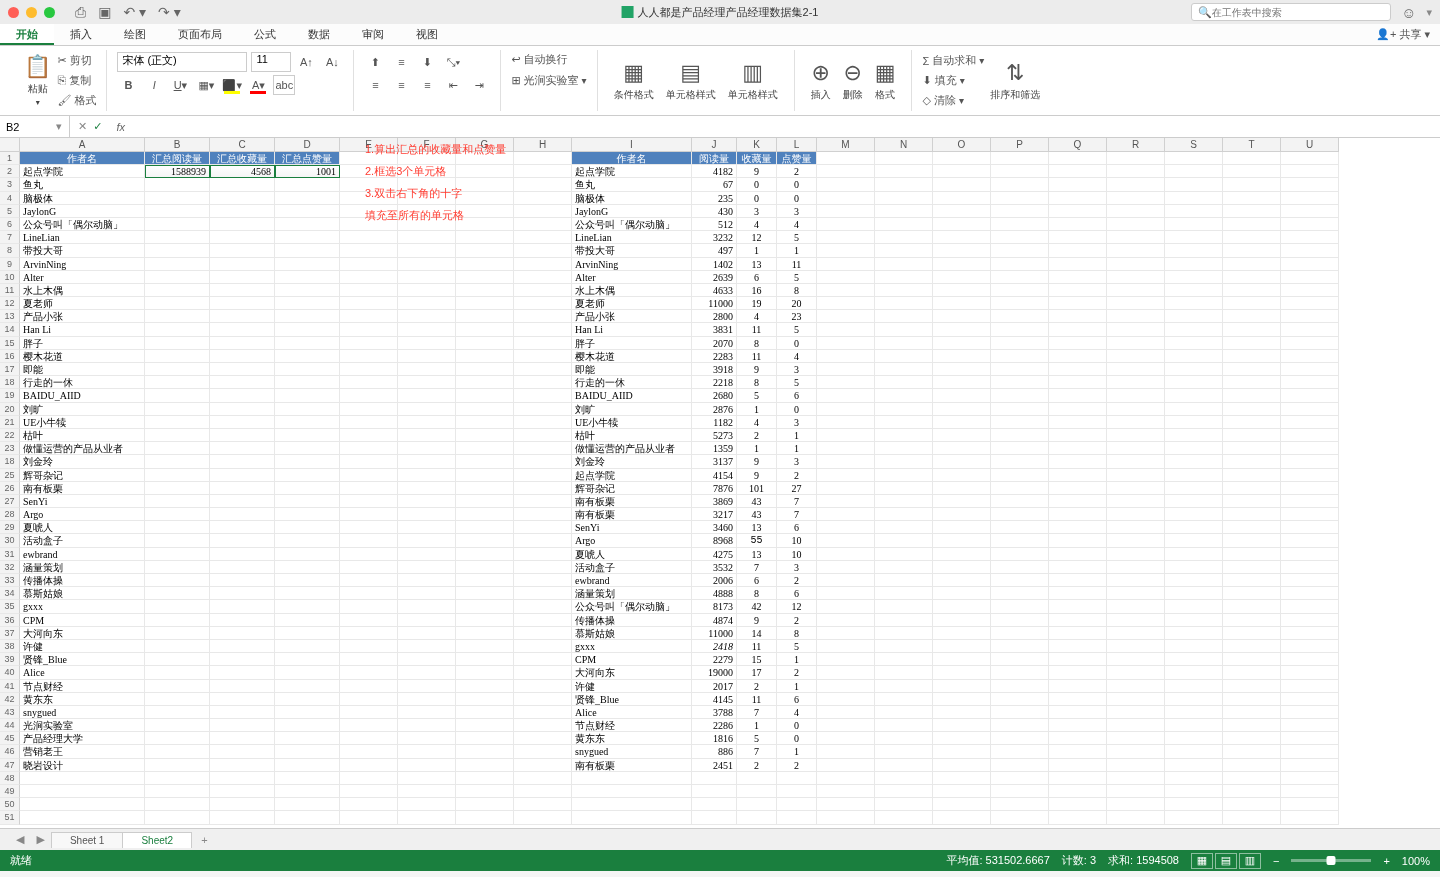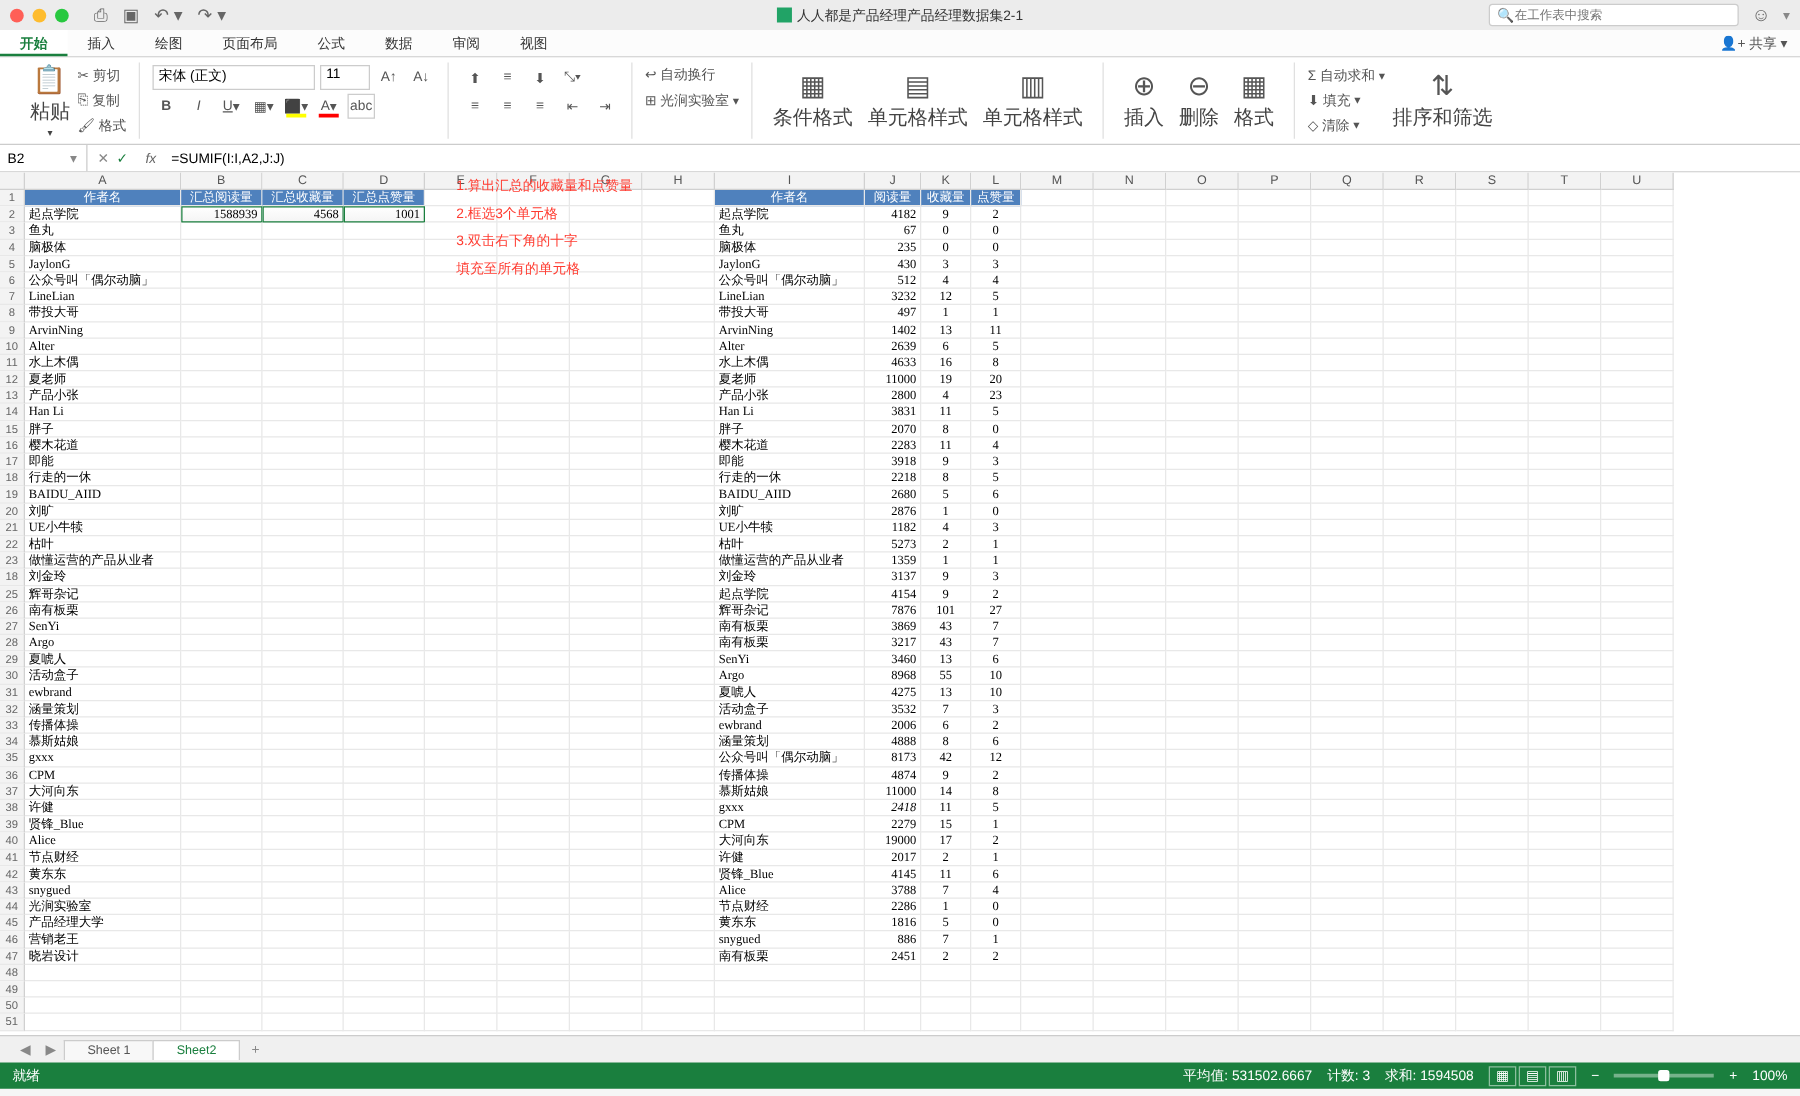--- a/index.html
+++ b/index.html
@@ -18,21 +18,21 @@
 .search-box input{border:none;outline:none;font-size:10px;color:#999;width:100%;}
 .smiley{font-size:15px;color:#666;}
 .tabs{height:22px;background:#fcfcfc;display:flex;border-bottom:1px solid #ccc;}
 .tab{padding:3px 16px;color:#333;cursor:pointer;}
 .tab.active{background:#fff;color:#1a7f3e;font-weight:bold;border-bottom:2px solid #1a7f3e;}
 .share{margin-left:auto;padding:3px 10px;color:#555;}
 .ribbon{height:70px;background:#fff;display:flex;border-bottom:1px solid #ccc;padding:4px 8px;}
 .rgroup{border-right:1px solid #e0e0e0;padding:2px 10px;display:flex;}
 .big-btn{display:flex;flex-direction:column;align-items:center;justify-content:center;padding:2px 6px;color:#444;gap:2px;}
 .big-btn .ico{font-size:22px;color:#555;}
-.big-btn .lbl{font-size:16px;}
+.big-btn .lbl{font-size:10px;}
 .small-btns{display:flex;flex-direction:column;justify-content:space-around;gap:2px;}
 .small-btn{display:flex;align-items:center;gap:3px;color:#555;font-size:10px;}
 .font-row{display:flex;gap:4px;align-items:center;margin-bottom:3px;}
 .font-select{border:1px solid #ccc;height:20px;padding:0 4px;background:#fff;}
 .font-select.wide{width:130px;}
 .font-select.narrow{width:40px;}
 .toolbtn{width:22px;height:20px;display:flex;align-items:center;justify-content:center;border:1px solid transparent;color:#555;}
 .formula-bar{height:22px;background:#fff;display:flex;align-items:center;border-bottom:1px solid #ccc;}
 .name-box{width:70px;border-right:1px solid #ccc;padding:0 6px;display:flex;align-items:center;height:100%;}
 .name-box input{border:none;outline:none;width:50px;}
@@ -217,21 +217,20 @@
 <div class="formula-bar">
   <div class="name-box">
       <input value="B2" style="">
       <span style="color:#888">▾</span>
     </div>
   <div class="fb-btns">
     <span>✕</span>
     <span style="color:#1a7f3e">✓</span>
   </div>
   <span class="fx">fx</span>
-  <input class="formula-input" value="=SUMIF(I:I,A2,J:J)" style="">
 </div>
 
 <div class="sheet-area">
   <div class="corner"></div>
   <div class="col-headers" id="col-headers">
       <div class="ch" style="width: 125px;">A</div>
       <div class="ch" style="width: 65px;">B</div>
       <div class="ch" style="width: 65px;">C</div>
       <div class="ch" style="width: 65px;">D</div>
       <div class="ch" style="width: 58px;">E</div>
@@ -977,21 +976,21 @@
         <div class="cell" style="width: 125px;">活动盒子</div>
         <div class="cell" style="width: 65px;"></div>
         <div class="cell" style="width: 65px;"></div>
         <div class="cell" style="width: 65px;"></div>
         <div class="cell" style="width: 58px;"></div>
         <div class="cell" style="width: 58px;"></div>
         <div class="cell" style="width: 58px;"></div>
         <div class="cell" style="width: 58px;"></div>
         <div class="cell" style="width: 120px;">Argo</div>
         <div class="cell num" style="width: 45px;">8968</div>
-        <div class="cell ctr" style="width: 40px;">55</div>
+        <div class="cell ctr" style="width: 40px; font-family: Liberation Mono, monospace;">55</div>
         <div class="cell ctr" style="width: 40px;">10</div>
         <div class="cell" style="width: 58px;"></div>
         <div class="cell" style="width: 58px;"></div>
         <div class="cell" style="width: 58px;"></div>
         <div class="cell" style="width: 58px;"></div>
         <div class="cell" style="width: 58px;"></div>
         <div class="cell" style="width: 58px;"></div>
         <div class="cell" style="width: 58px;"></div>
         <div class="cell" style="width: 58px;"></div>
         <div class="cell" style="width: 58px;"></div>

